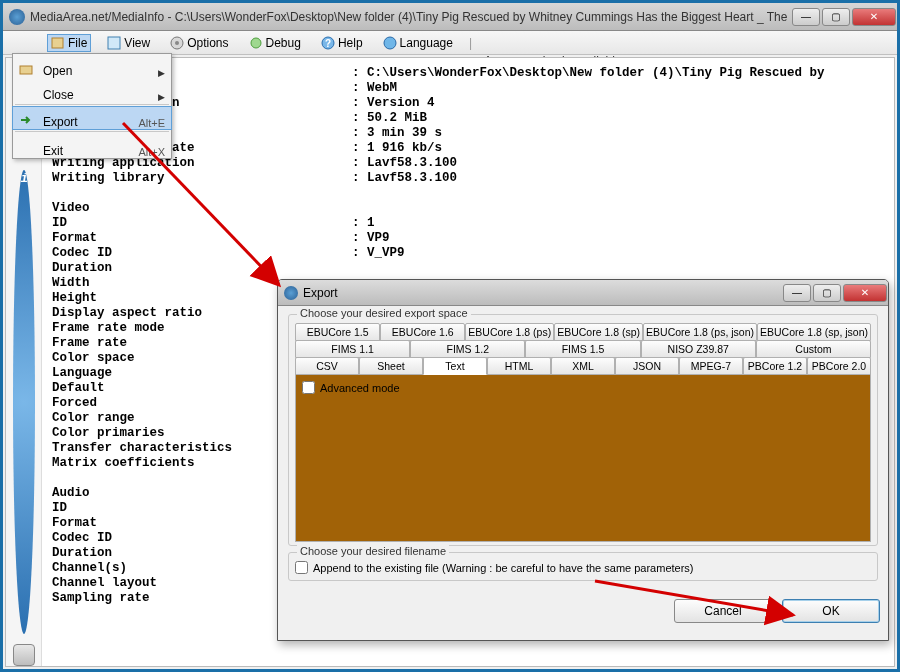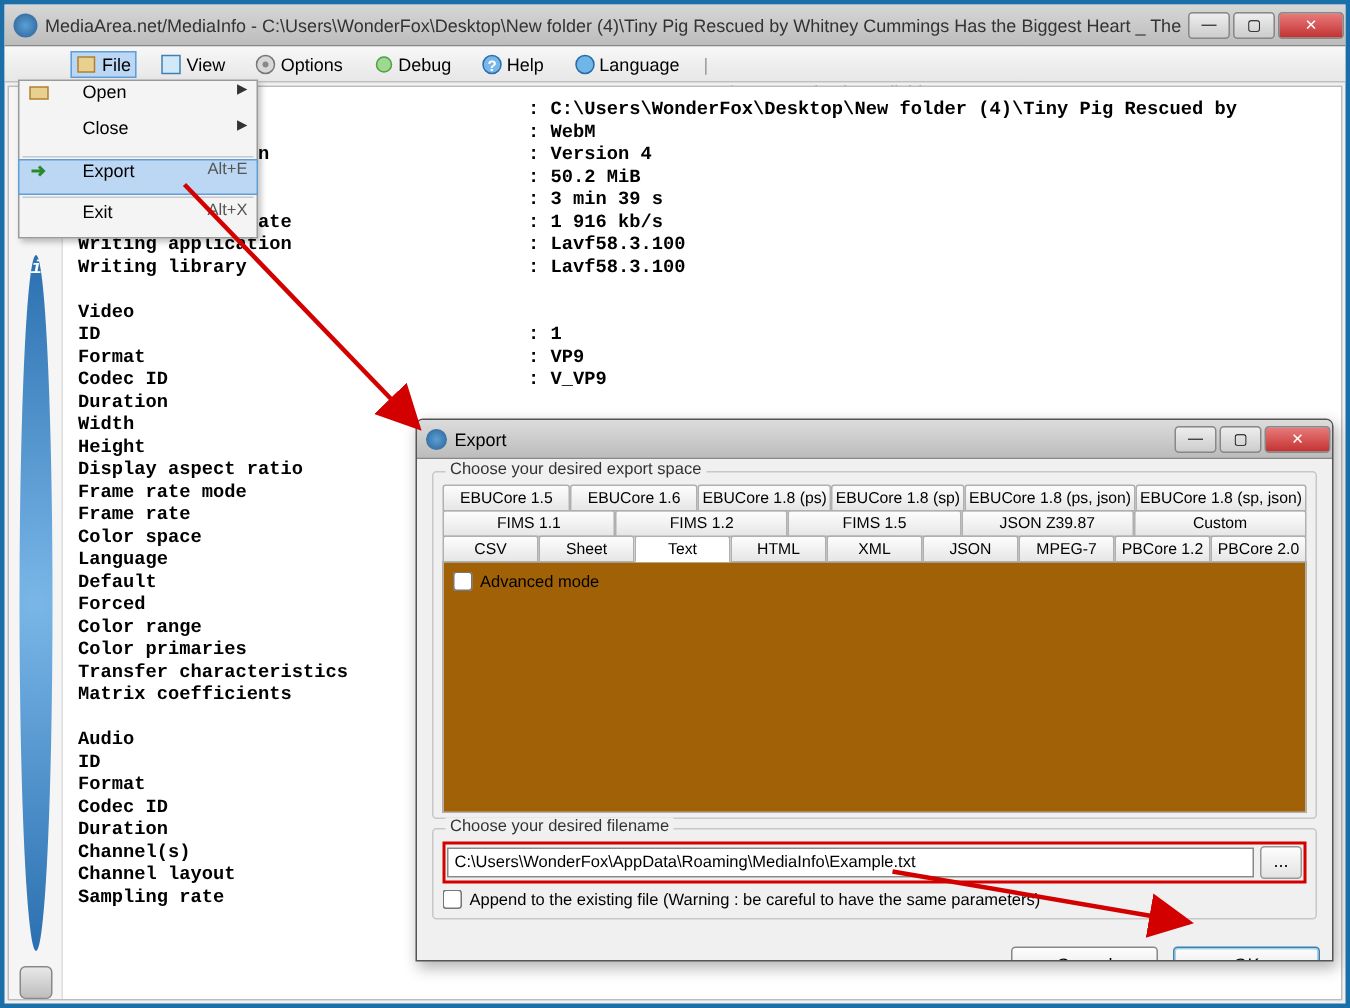--- a/index.html
+++ b/index.html
@@ -28,21 +28,21 @@
 .sidebar .sicon.globe { background: radial-gradient(circle,#6fb6e8,#2a6aa8); border-radius: 50%; }
 .sidebar .sicon.green { background: linear-gradient(#9fd88f,#4f9f3f); }
 .sidebar .sicon.info { background: radial-gradient(circle,#7ab7e8,#2a6fb0); border-radius: 50%; position: relative; }
 .sidebar .sicon.info::after { content: "i"; color: #fff; font-weight: bold; font-style: italic; position: absolute; top: 2px; left: 8px; }
 .sidebar .sicon.sheet { background: linear-gradient(#e8e8e8,#bdbdbd); border: 1px solid #888; }
 
 .info { flex: 1; padding: 8px 10px; font-family: Consolas, "Courier New", monospace; font-size: 12.5px; font-weight: bold; line-height: 15px; white-space: pre; overflow: hidden; color: #000; }
 
 
 .dropdown { position: absolute; top: 50px; left: 9px; width: 160px; background: #f4f4f4; border: 1px solid #9a9a9a; box-shadow: 2px 2px 4px rgba(0,0,0,.25); z-index: 5; }
-.dropdown .drow { display: flex; align-items: flex-start; height: 24px; padding: 0 6px; gap: 20px; }
+.dropdown .drow { display: flex; align-items: flex-end; height: 24px; padding: 0 6px; gap: 8px; }
 .dropdown .drow.highlight { background: #bcd7f3; border: 1px solid #5f9fd7; margin: -1px; }
 .dropdown .dicon { width: 16px; height: 16px; display: inline-block; }
 .dropdown .dlabel { flex: 1; }
 .dropdown .dsub { color: #555; font-size: 11px; }
 .dropdown .darrow { font-size: 9px; color: #333; }
 .dropdown .dsep { height: 1px; background: #c8c8c8; margin: 2px 2px; }
 
 
 .dialog { position: absolute; top: 276px; left: 274px; width: 612px; height: 362px; background: #f0f0f0; border: 1px solid #555; box-shadow: 2px 4px 10px rgba(0,0,0,.3); z-index: 10; border-radius: 5px 5px 0 0; overflow: hidden; }
 .dialog .dtitlebar { height: 26px; background: linear-gradient(#dcdcdc,#bcbcbc); display: flex; align-items: center; padding-left: 6px; border-bottom: 1px solid #888; }
@@ -218,21 +218,21 @@
           <div>EBUCore 1.6</div>
           <div>EBUCore 1.8 (ps)</div>
           <div>EBUCore 1.8 (sp)</div>
           <div>EBUCore 1.8 (ps, json)</div>
           <div>EBUCore 1.8 (sp, json)</div>
         </div>
       <div class="tabs-row" id="tabs2">
           <div>FIMS 1.1</div>
           <div>FIMS 1.2</div>
           <div>FIMS 1.5</div>
-          <div>JSON Z39.87</div>
+          <div>NISO Z39.87</div>
           <div>Custom</div>
         </div>
       <div class="tabs-row" id="tabs3">
           <div>CSV</div>
           <div>Sheet</div>
           <div class="active">Text</div>
           <div>HTML</div>
           <div>XML</div>
           <div>JSON</div>
           <div>MPEG-7</div>
@@ -241,26 +241,20 @@
         </div>
       <div class="tabpane">
         <label class="checkbox">
           <input type="checkbox" style="">
           <span>Advanced mode</span>
         </label>
       </div>
     </div>
     <div class="groupbox">
       <span class="glabel">Choose your desired filename</span>
-      <div class="file-highlight">
-        <div class="file-row">
-          <input type="text" value="C:\Users\WonderFox\AppData\Roaming\MediaInfo\Example.txt" style="">
-          <div class="browse">...</div>
-        </div>
-      </div>
       <label class="checkbox">
         <input type="checkbox" style="">
         <span>Append to the existing file (Warning : be careful to have the same parameters)</span>
       </label>
     </div>
   </div>
   <div class="dlg-buttons">
     <button>Cancel</button>
     <button class="ok">OK</button>
   </div>

